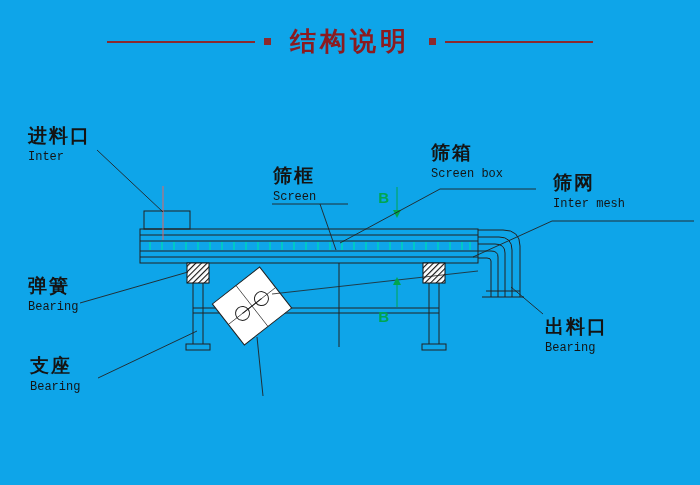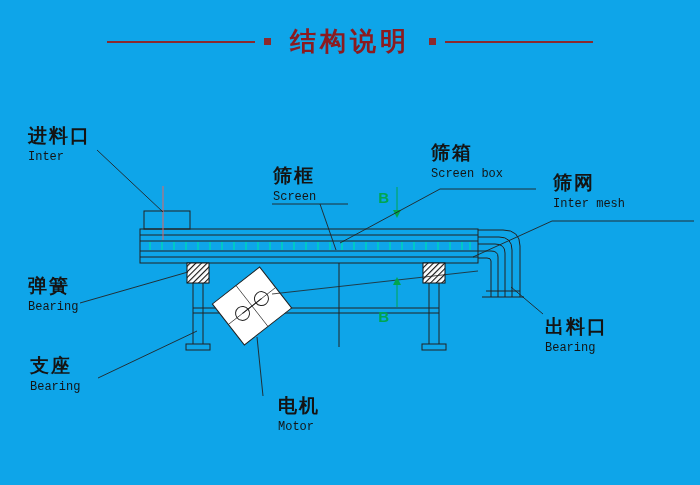--- a/index.html
+++ b/index.html
@@ -143,23 +143,19 @@
   <div class="label" style="left:28px;top:276px">
     <div class="zh">弹簧</div>
     <div class="en">Bearing</div>
   </div>
 
   <div class="label" style="left:30px;top:356px">
     <div class="zh">支座</div>
     <div class="en">Bearing</div>
   </div>
 
-  <div class="label" style="left:278px;top:396px">
-    <div class="zh">电机</div>
-    <div class="en">Motor</div>
-  </div>
 
   <div class="label" style="left:545px;top:317px">
     <div class="zh">出料口</div>
     <div class="en">Bearing</div>
   </div>
 
 </div>
 
 </body></html>

